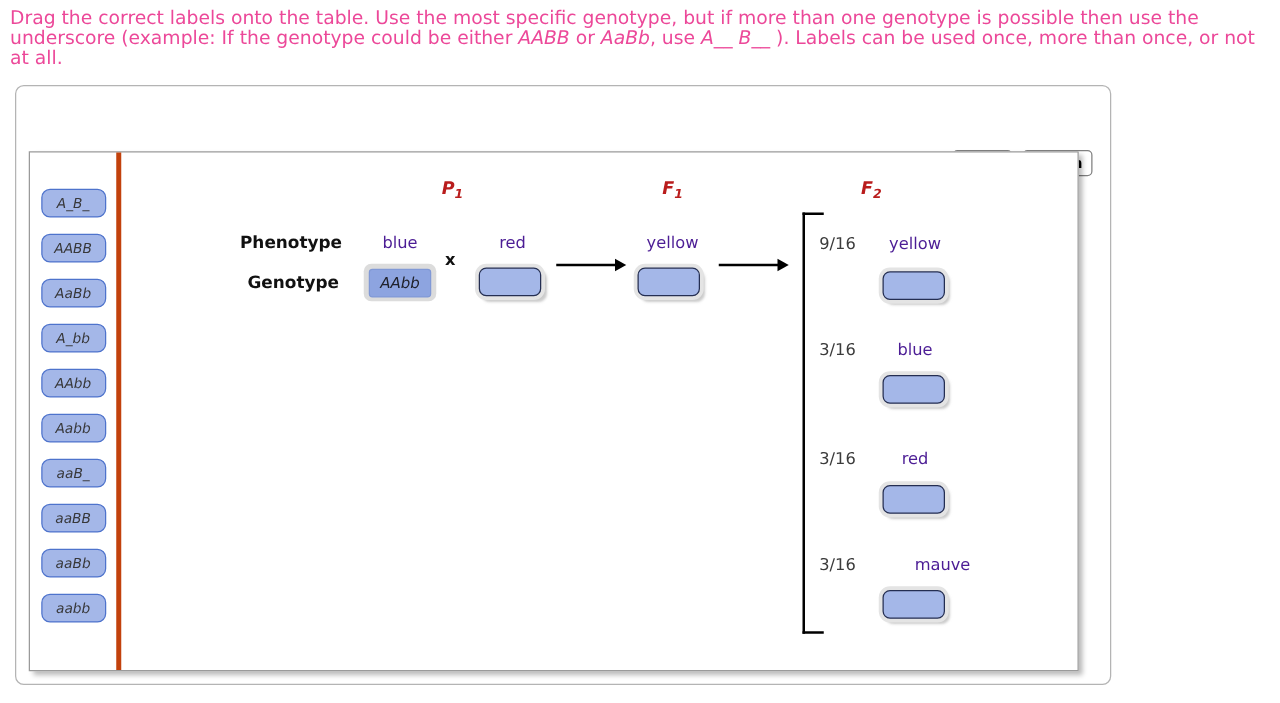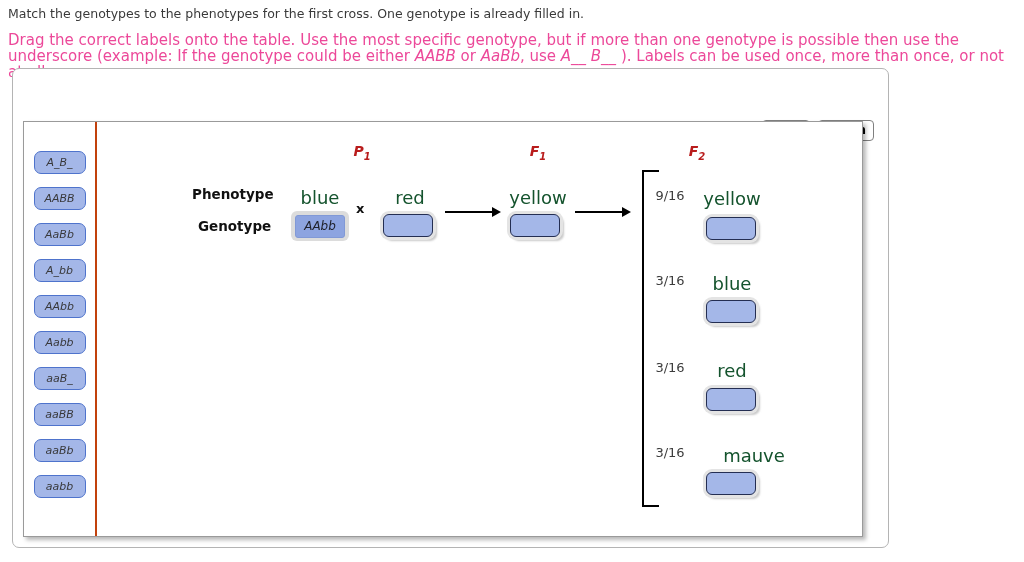--- a/index.html
+++ b/index.html
@@ -36,38 +36,38 @@
   
   .workspace {
     position: absolute; left: 10px; top: 52px;
     width: 840px; height: 416px;
     background: #ffffff;
     border: 1px solid #9a9a9a;
     box-shadow: 3px 3px 4px rgba(0,0,0,0.28);
   }
   .palette {
     position: absolute; left: 0; top: 0; bottom: 0;
-    width: 73px; border-right: 2px solid #c2410c;
+    width: 73px; border-right: 4px solid #c2410c;
     padding-top: 29px;
   }
   .chip {
     width: 52px; height: 23px; margin: 0 auto 13px auto;
     background: #a4b7e8; border: 1px solid #4e73cc; border-radius: 7px;
     font-size: 11px; font-style: italic; color: #38383a;
     display: flex; align-items: center; justify-content: center;
     cursor: grab;
   }
 
   
   .diagram { position: absolute; left: 74px; top: 0; right: 0; bottom: 0; }
   .abs { position: absolute; }
   .gen-header { font-size: 14px; font-weight: bold; color: #b91c1c; transform: translateX(-50%); font-style: italic; }
   .gen-header sub { font-size: 10px; }
   .row-label { font-size: 13.5px; font-weight: bold; color: #111; }
-  .pheno-word { font-size: 18px; color: #14532d; transform: translateX(-50%); }
+  .pheno-word { font-size: 13px; color: #4c1d95; transform: translateX(-50%); }
   .ratio { font-size: 13px; color: #3c3c3c; transform: translateX(-50%); }
   .cross-x { font-size: 13px; font-weight: bold; color: #111; }
 
   .drop-box {
     width: 50px; height: 23px;
     background: #a4b7e8; border: 1px solid #242e52; border-radius: 6px;
     box-shadow: 0 0 0 3px #e4e4e4, 3px 3px 2px 1px rgba(160,160,160,0.55);
     cursor: pointer;
   }
   .drop-pad {
@@ -88,21 +88,20 @@
   }
   .bracket {
     width: 17px; border-left: 2.5px solid #000;
     border-top: 2.5px solid #000; border-bottom: 2.5px solid #000;
   }
 </style>
 </head>
 <body>
 
 <div class="instructions">
-  <div class="instr-line1">Match the genotypes to the phenotypes for the first cross. One genotype is already filled in.</div>
   <div class="instr-line2"><span>Drag the correct labels onto the table.  Use the most specific genotype, but if more than one genotype is possible then use the underscore (example: If the genotype could be either </span><span class="gi">AABB</span><span> or </span><span class="gi">AaBb</span><span>, use </span><span class="gi">A__ B__</span><span> ). Labels can be used once, more than once, or not at all.</span></div>
 </div>
 
 <div class="panel">
 
   <div class="toolbar">
     <button class="btn btn-reset">Reset</button>
     <button class="btn btn-help">Match</button>
   </div>
 

